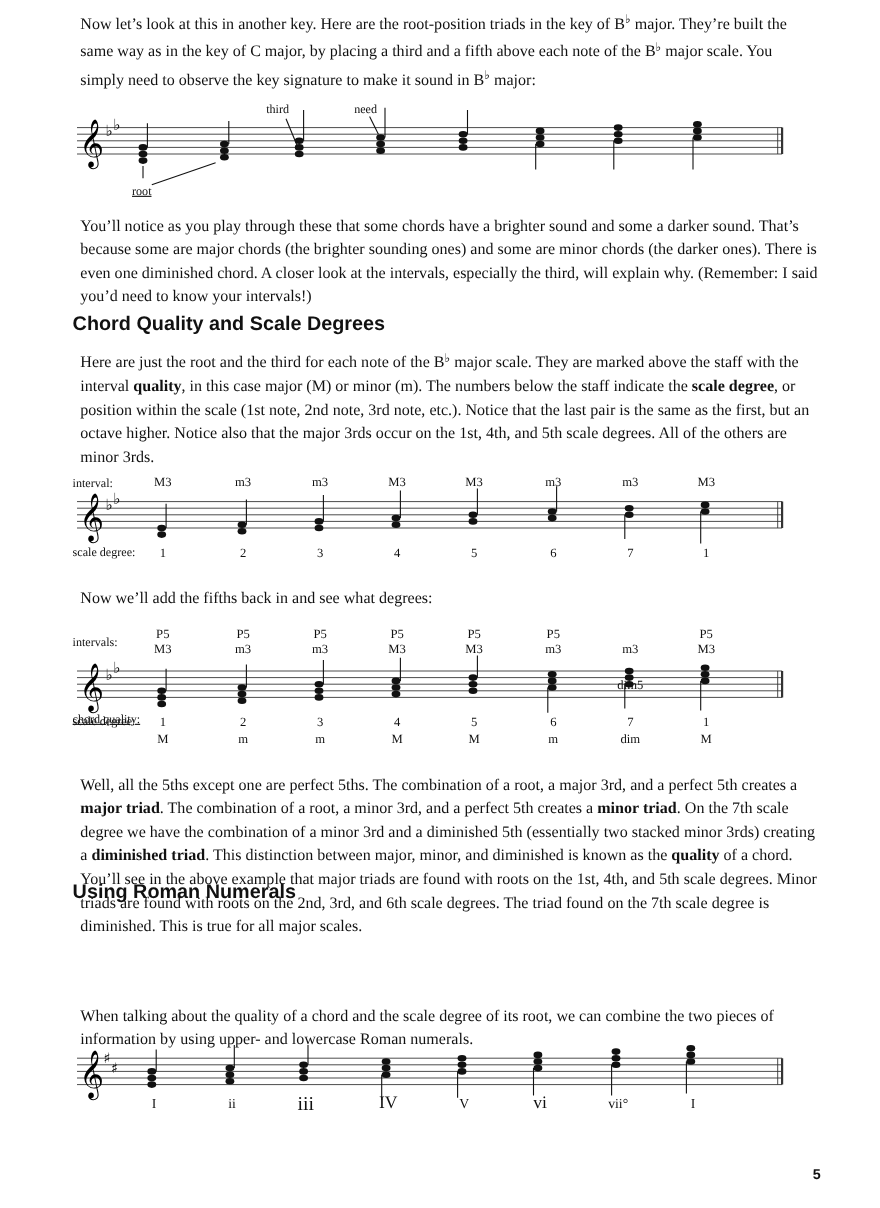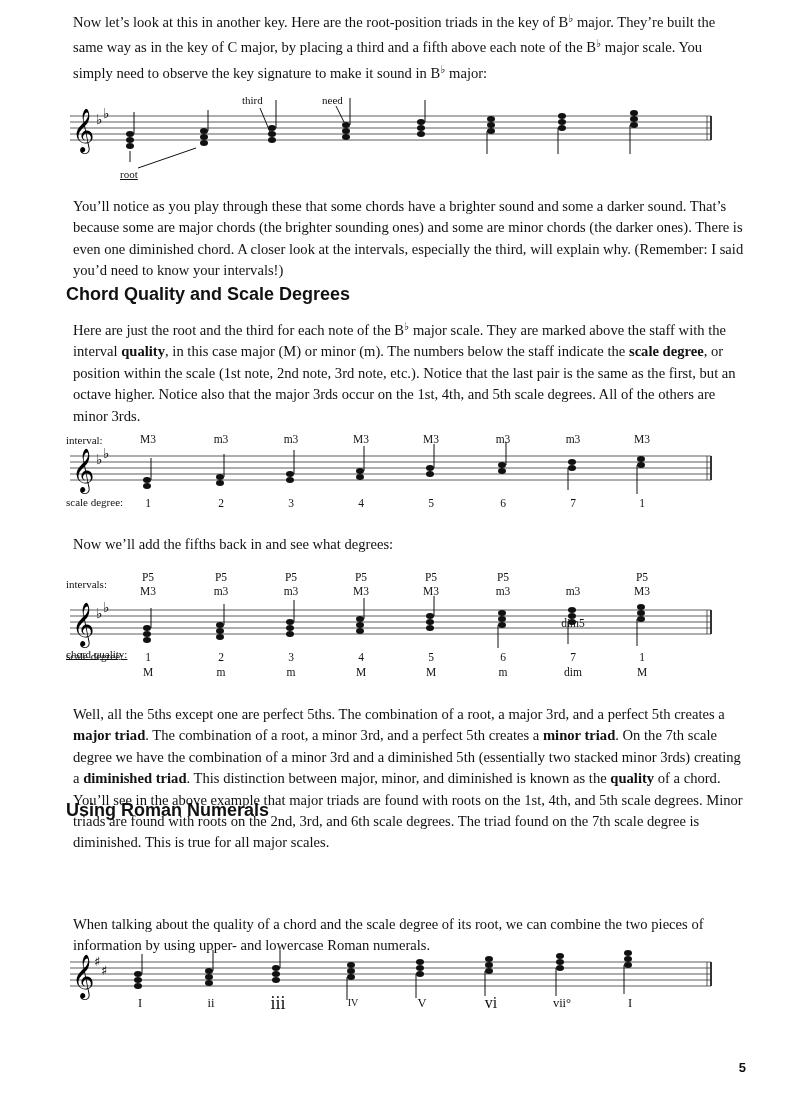--- a/index.html
+++ b/index.html
@@ -290,20 +290,20 @@
       <line x1="281" y1="37" x2="281" y2="60"></line>
         <line x1="350" y1="34" x2="350" y2="58"></line>
         <line x1="419" y1="31" x2="419" y2="56"></line>
       <line x1="490" y1="28" x2="490" y2="56"></line>
         <line x1="558" y1="25" x2="558" y2="54"></line>
     </g>
   </svg>
   <span class="mark" style="left:74px;top:56px;font-size:12.5px;">I</span>
   <span class="mark" style="left:145px;top:56px;font-size:12.5px;">ii</span>
   <span class="mark" style="left:212px;top:56px;font-size:18px;">iii</span>
-  <span class="mark" style="left:287px;top:56px;font-size:10px;">IV</span>
+  <span class="mark" style="left:287px;top:56px;font-size:16px;">IV</span>
   <span class="mark" style="left:356px;top:56px;font-size:12.5px;">V</span>
   <span class="mark" style="left:425px;top:56px;font-size:16px;">vi</span>
   <span class="mark" style="left:496px;top:56px;font-size:12.5px;">vii°</span>
   <span class="mark" style="left:564px;top:56px;font-size:12.5px;">I</span>
 </div>
 
 <div class="pagenum">5</div>
 
 </body></html>

